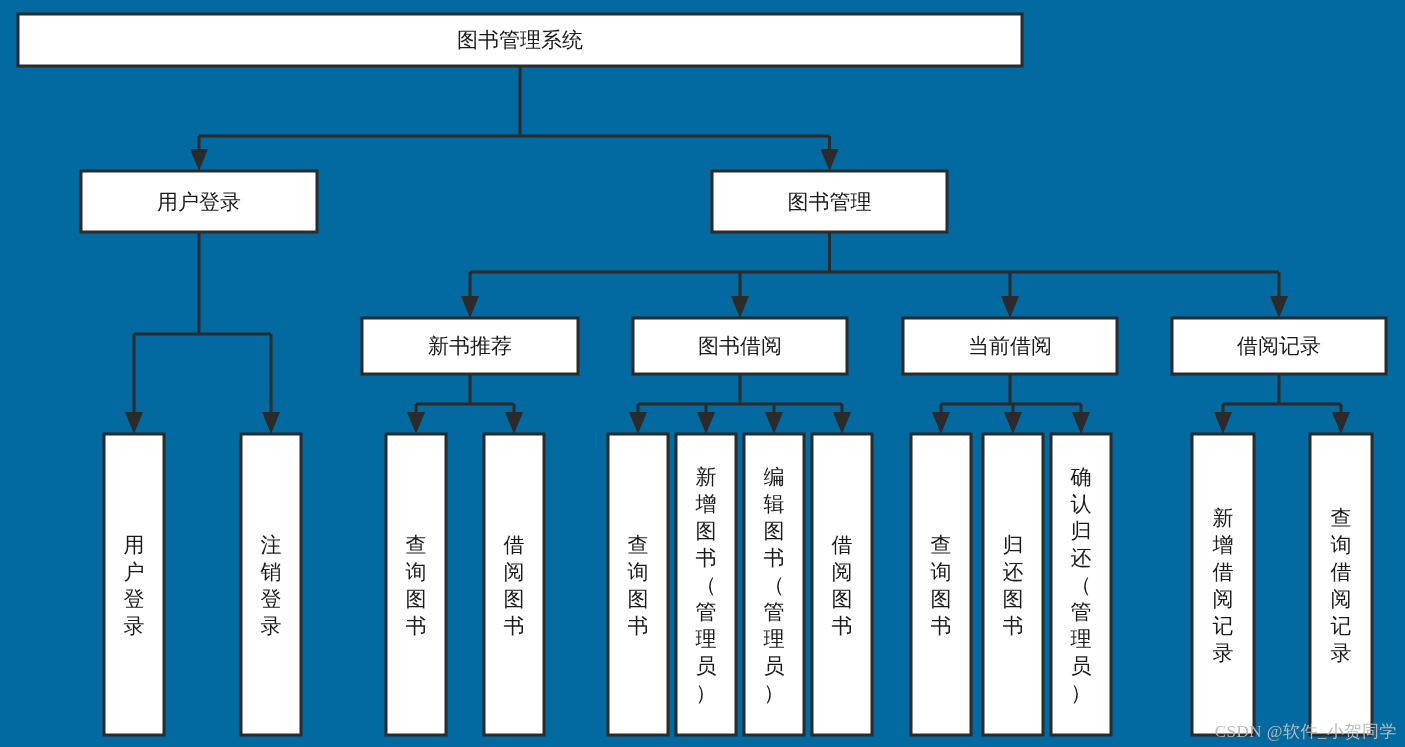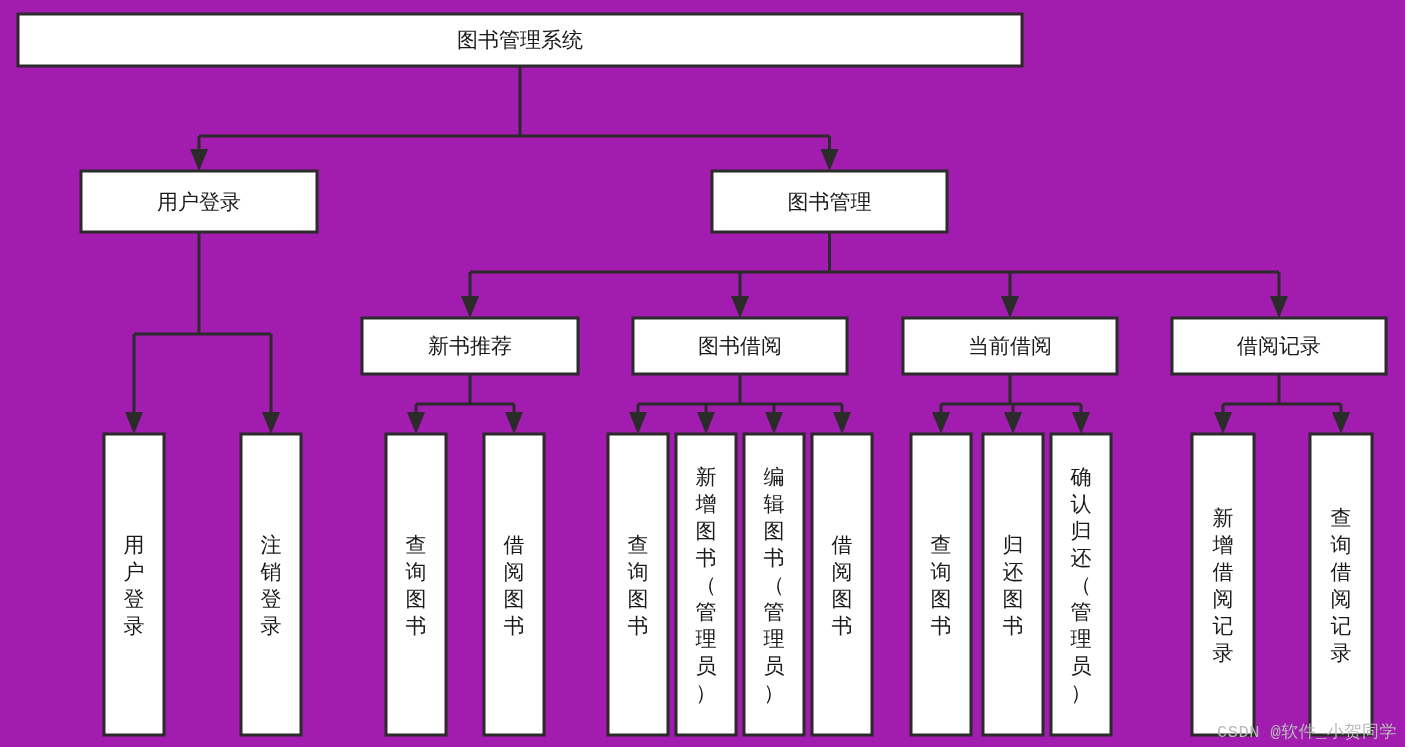--- a/index.html
+++ b/index.html
@@ -4,21 +4,21 @@
 <style>
   html, body {
     margin: 0;
     padding: 0;
     background: #ffffff;
   }
   #canvas-wrap {
     position: relative;
     width: 1405px;
     height: 747px;
-    background: #a21caf;
+    background: #0369a1;
     font-family: "DejaVu Sans", "Liberation Sans", sans-serif;
     overflow: hidden;
   }
   svg#diagram {
     position: absolute;
     top: 0;
     left: 0;
     width: 1405px;
     height: 747px;
     display: block;
@@ -48,21 +48,21 @@
   .box-label-v {
     font-family: "DejaVu Sans", "Liberation Sans", sans-serif;
     font-size: 21px;
     fill: #1a1a1a;
     text-anchor: middle;
   }
   .watermark-text {
     position: absolute;
     right: 8px;
     bottom: 4px;
-    font-family: Liberation Mono, monospace;
+    font-family: Liberation Serif, serif;
     font-size: 17px;
     color: #b9b9b9;
     white-space: nowrap;
     letter-spacing: 0.5px;
   }
 </style>
 </head>
 <body>
 
 <div id="canvas-wrap">

